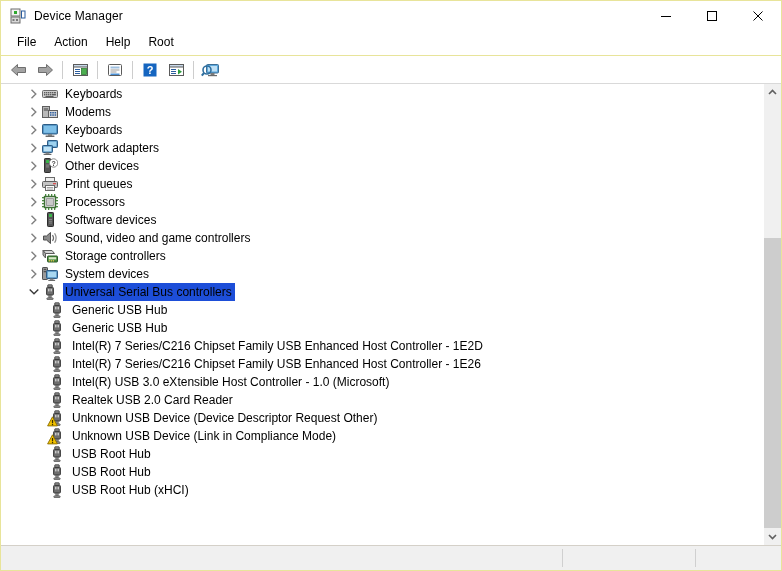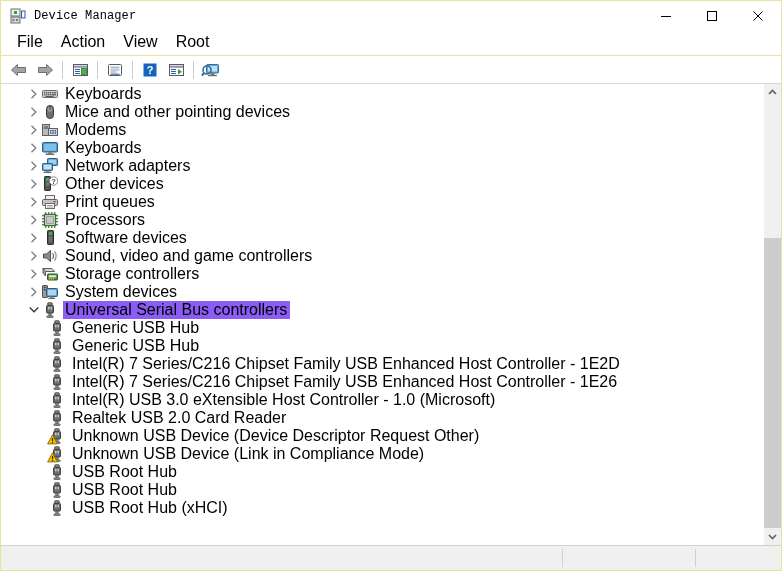--- a/index.html
+++ b/index.html
@@ -45,21 +45,20 @@
     height: 16px;
     margin-left: 9px;
     margin-right: 8px;
     position: relative;
     flex: 0 0 auto;
   }
   #title-text {
     font-size: 12px;
     color: #000000;
     letter-spacing: 0.1px;
-    font-family: Liberation Mono, monospace;
   }
   .win-btns {
     position: absolute;
     right: 0;
     top: 0;
     height: 29px;
     display: flex;
   }
   .win-btn {
     width: 46px;
@@ -79,21 +78,21 @@
     height: 25px;
     min-height: 25px;
     display: flex;
     align-items: center;
     padding-left: 7px;
     background: #ffffff;
     border-bottom: 1px solid #e8e49a;
   }
   .menu-item {
     padding: 3px 9px 4px 9px;
-    font-size: 16px;
+    font-size: 12px;
     color: #000000;
     cursor: default;
     white-space: nowrap;
     text-align: center;
   }
 
   
   #toolbar {
     height: 27px;
     min-height: 27px;
@@ -136,27 +135,27 @@
 
   .row {
     height: 18px;
     display: flex;
     align-items: center;
     white-space: nowrap;
     cursor: default;
     position: relative;
   }
   .row .label {
-    font-size: 16px;
+    font-size: 12px;
     line-height: 18px;
     color: #000000;
     padding: 0 3px 0 2px;
   }
   .row.selected .label {
-    background: #8b5cf6;
+    background: #1d4ed8;
   }
   .chev {
     width: 16px;
     height: 16px;
     flex: 0 0 auto;
     display: flex;
     align-items: center;
     justify-content: center;
   }
   .ico {
@@ -266,21 +265,21 @@
             <line x1="1.5" y1="1.5" x2="10.5" y2="10.5" stroke="#000" stroke-width="1"></line>
             <line x1="10.5" y1="1.5" x2="1.5" y2="10.5" stroke="#000" stroke-width="1"></line>
           </svg>
       </div>
     </div>
   </div>
 
   <div id="menubar">
     <div class="menu-item">File</div>
     <div class="menu-item">Action</div>
-    <div class="menu-item">View</div>
+    <div class="menu-item">Help</div>
     <div class="menu-item">Root</div>
   </div>
 
   <div id="toolbar">
     <div class="tb-btn">
       <svg width="18" height="16" viewBox="0 0 18 16">
         <path d="M7.5 2.5 L1.5 8 L7.5 13.5 L7.5 10.5 L15.5 10.5 L15.5 5.5 L7.5 5.5 Z" fill="#a3a3a3" stroke="#6f6f6f" stroke-width="1" stroke-linejoin="round"></path>
       </svg>
     </div>
     <div class="tb-btn">
@@ -360,35 +359,20 @@
                 <rect x="2" y="8" width="1.4" height="1.4"></rect>
                 <rect x="4" y="8" width="1.4" height="1.4"></rect>
                 <rect x="6" y="8" width="1.4" height="1.4"></rect>
                 <rect x="8" y="8" width="1.4" height="1.4"></rect>
                 <rect x="10" y="8" width="3.9" height="1.4"></rect>
                 <rect x="3.5" y="10" width="8" height="1.1"></rect>
               </g>
             </svg>
           </span>
           <span class="label">Keyboards</span>
-        </div>
-        <div class="row lvl1">
-          <span class="chev">
-            <svg width="10" height="10" viewBox="0 0 10 10">
-              <path d="M3 1.2 L6.8 5 L3 8.8" fill="none" stroke="#808080" stroke-width="1.4" stroke-linecap="square"></path>
-            </svg>
-          </span>
-          <span class="ico">
-            <svg width="16" height="16" viewBox="0 0 16 16">
-              <rect x="4.5" y="1.5" width="7" height="13" rx="3.4" fill="#6f6f6f" stroke="#3c3c3c" stroke-width="1"></rect>
-              <rect x="5.6" y="2.8" width="4.6" height="5" rx="2.2" fill="#9d9d9d"></rect>
-              <line x1="8" y1="2.2" x2="8" y2="6" stroke="#3c3c3c" stroke-width="0.9"></line>
-            </svg>
-          </span>
-          <span class="label">Mice and other pointing devices</span>
         </div>
         <div class="row lvl1">
           <span class="chev">
             <svg width="10" height="10" viewBox="0 0 10 10">
               <path d="M3 1.2 L6.8 5 L3 8.8" fill="none" stroke="#808080" stroke-width="1.4" stroke-linecap="square"></path>
             </svg>
           </span>
           <span class="ico">
             <svg width="16" height="16" viewBox="0 0 16 16">
               <rect x="0.5" y="2.5" width="7" height="11" fill="#b9b9b9" stroke="#5f5f5f" stroke-width="1"></rect>

